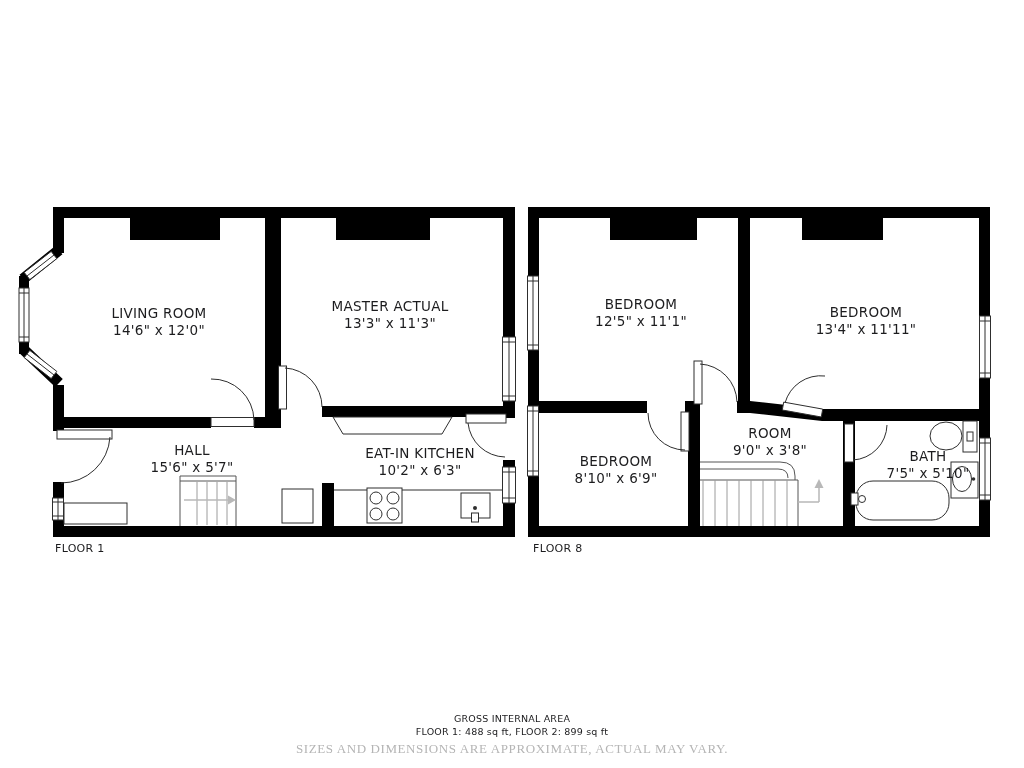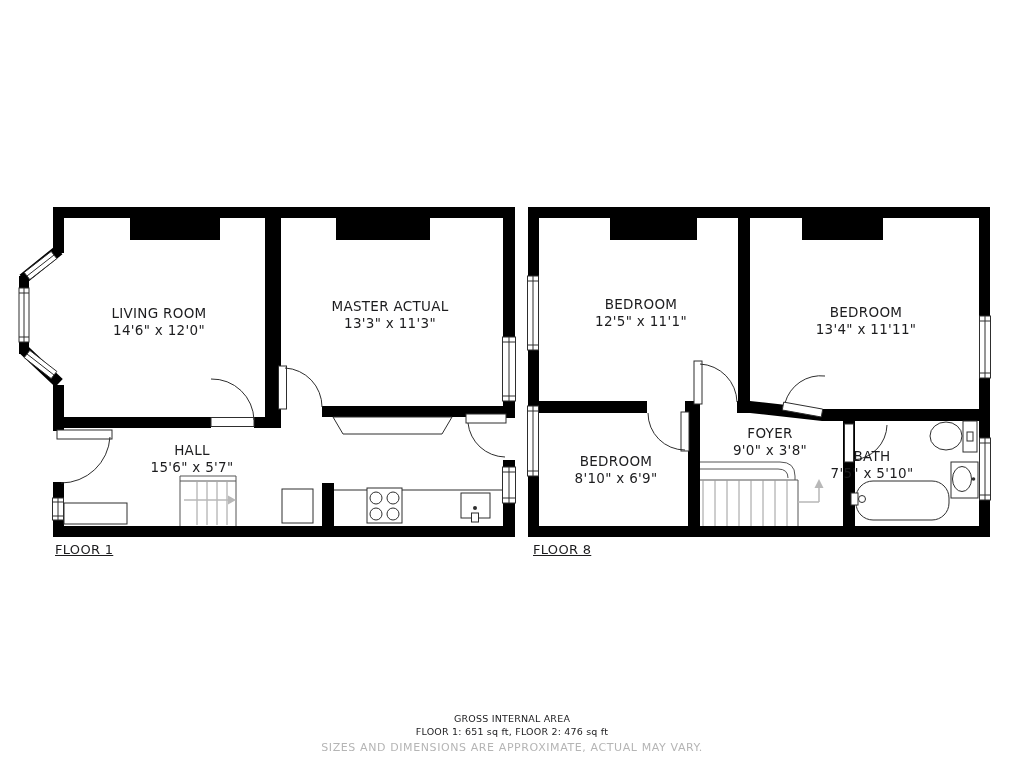--- a/index.html
+++ b/index.html
@@ -16,24 +16,24 @@
   .leaf{fill:#fff;stroke:var(--line);stroke-width:1;}
   .win{fill:#fff;stroke:var(--line);stroke-width:1;}
   .fixture{fill:#fff;stroke:var(--line);stroke-width:1;}
   .dot{fill:var(--line);stroke:none;}
   .stair{stroke:var(--stair);stroke-width:1;fill:none;}
   .rail{stroke:var(--rail);stroke-width:1;fill:none;}
   .arrow-line{stroke:var(--arrow);stroke-width:1.5;fill:none;}
   .arrow-head{fill:var(--arrow);stroke:none;}
   .room-label{position:absolute;transform:translate(-50%,-50%);text-align:center;
               color:var(--text);font-size:13.5px;letter-spacing:.3px;line-height:17px;white-space:nowrap;}
-  .floor-label{position:absolute;color:var(--text);font-size:13px;letter-spacing:.3px;white-space:nowrap;text-decoration:underline;}
+  .floor-label{position:absolute;color:var(--text);font-size:11px;letter-spacing:.3px;white-space:nowrap;}
   .footer{position:absolute;left:0;top:703px;width:1024px;text-align:center;color:var(--text);}
   .f-small{font-size:9.5px;line-height:12.5px;letter-spacing:.2px;}
-  .f-disclaimer{margin-top:3px;font-size:11px;letter-spacing:.6px;color:var(--muted);}
+  .f-disclaimer{margin-top:3px;font-size:13px;letter-spacing:.6px;color:var(--muted);font-family:Liberation Serif, serif;}
 </style>
 </head>
 <body>
 
 <div class="canvas">
 
 <svg width="1024" height="768" viewBox="0 0 1024 768">
 
   <g>
 
@@ -195,43 +195,47 @@
     <div>14'6" x 12'0"</div>
   </div>
   <div class="room-label" style="left:390px;top:305px">
     <div>MASTER ACTUAL</div>
     <div>13'3" x 11'3"</div>
   </div>
   <div class="room-label" style="left:192px;top:449px">
     <div>HALL</div>
     <div>15'6" x 5'7"</div>
   </div>
+  <div class="room-label" style="left:420px;top:452px">
+    <div>EAT-IN KITCHEN</div>
+    <div>10'2" x 6'3"</div>
+  </div>
   <div class="room-label" style="left:641px;top:303px">
     <div>BEDROOM</div>
     <div>12'5" x 11'1"</div>
   </div>
   <div class="room-label" style="left:866px;top:311px">
     <div>BEDROOM</div>
     <div>13'4" x 11'11"</div>
   </div>
   <div class="room-label" style="left:616px;top:460px">
     <div>BEDROOM</div>
     <div>8'10" x 6'9"</div>
   </div>
   <div class="room-label" style="left:770px;top:432px">
-    <div>FOYER</div>
+    <div>ROOM</div>
     <div>9'0" x 3'8"</div>
   </div>
-  <div class="room-label" style="left:872px;top:455px">
+  <div class="room-label" style="left:928px;top:455px">
     <div>BATH</div>
     <div>7'5" x 5'10"</div>
   </div>
 
   <div class="floor-label" style="left:55px;top:532px">FLOOR 1</div>
   <div class="floor-label" style="left:533px;top:532px">FLOOR 8</div>
 
   <div class="footer">
     <div class="f-small">GROSS INTERNAL AREA</div>
-    <div class="f-small">FLOOR 1: 651 sq ft, FLOOR 2: 476 sq ft</div>
+    <div class="f-small">FLOOR 1: 488 sq ft, FLOOR 2: 899 sq ft</div>
     <div class="f-disclaimer">SIZES AND DIMENSIONS ARE APPROXIMATE, ACTUAL MAY VARY.</div>
   </div>
 
 </div>
 
 </body></html>

